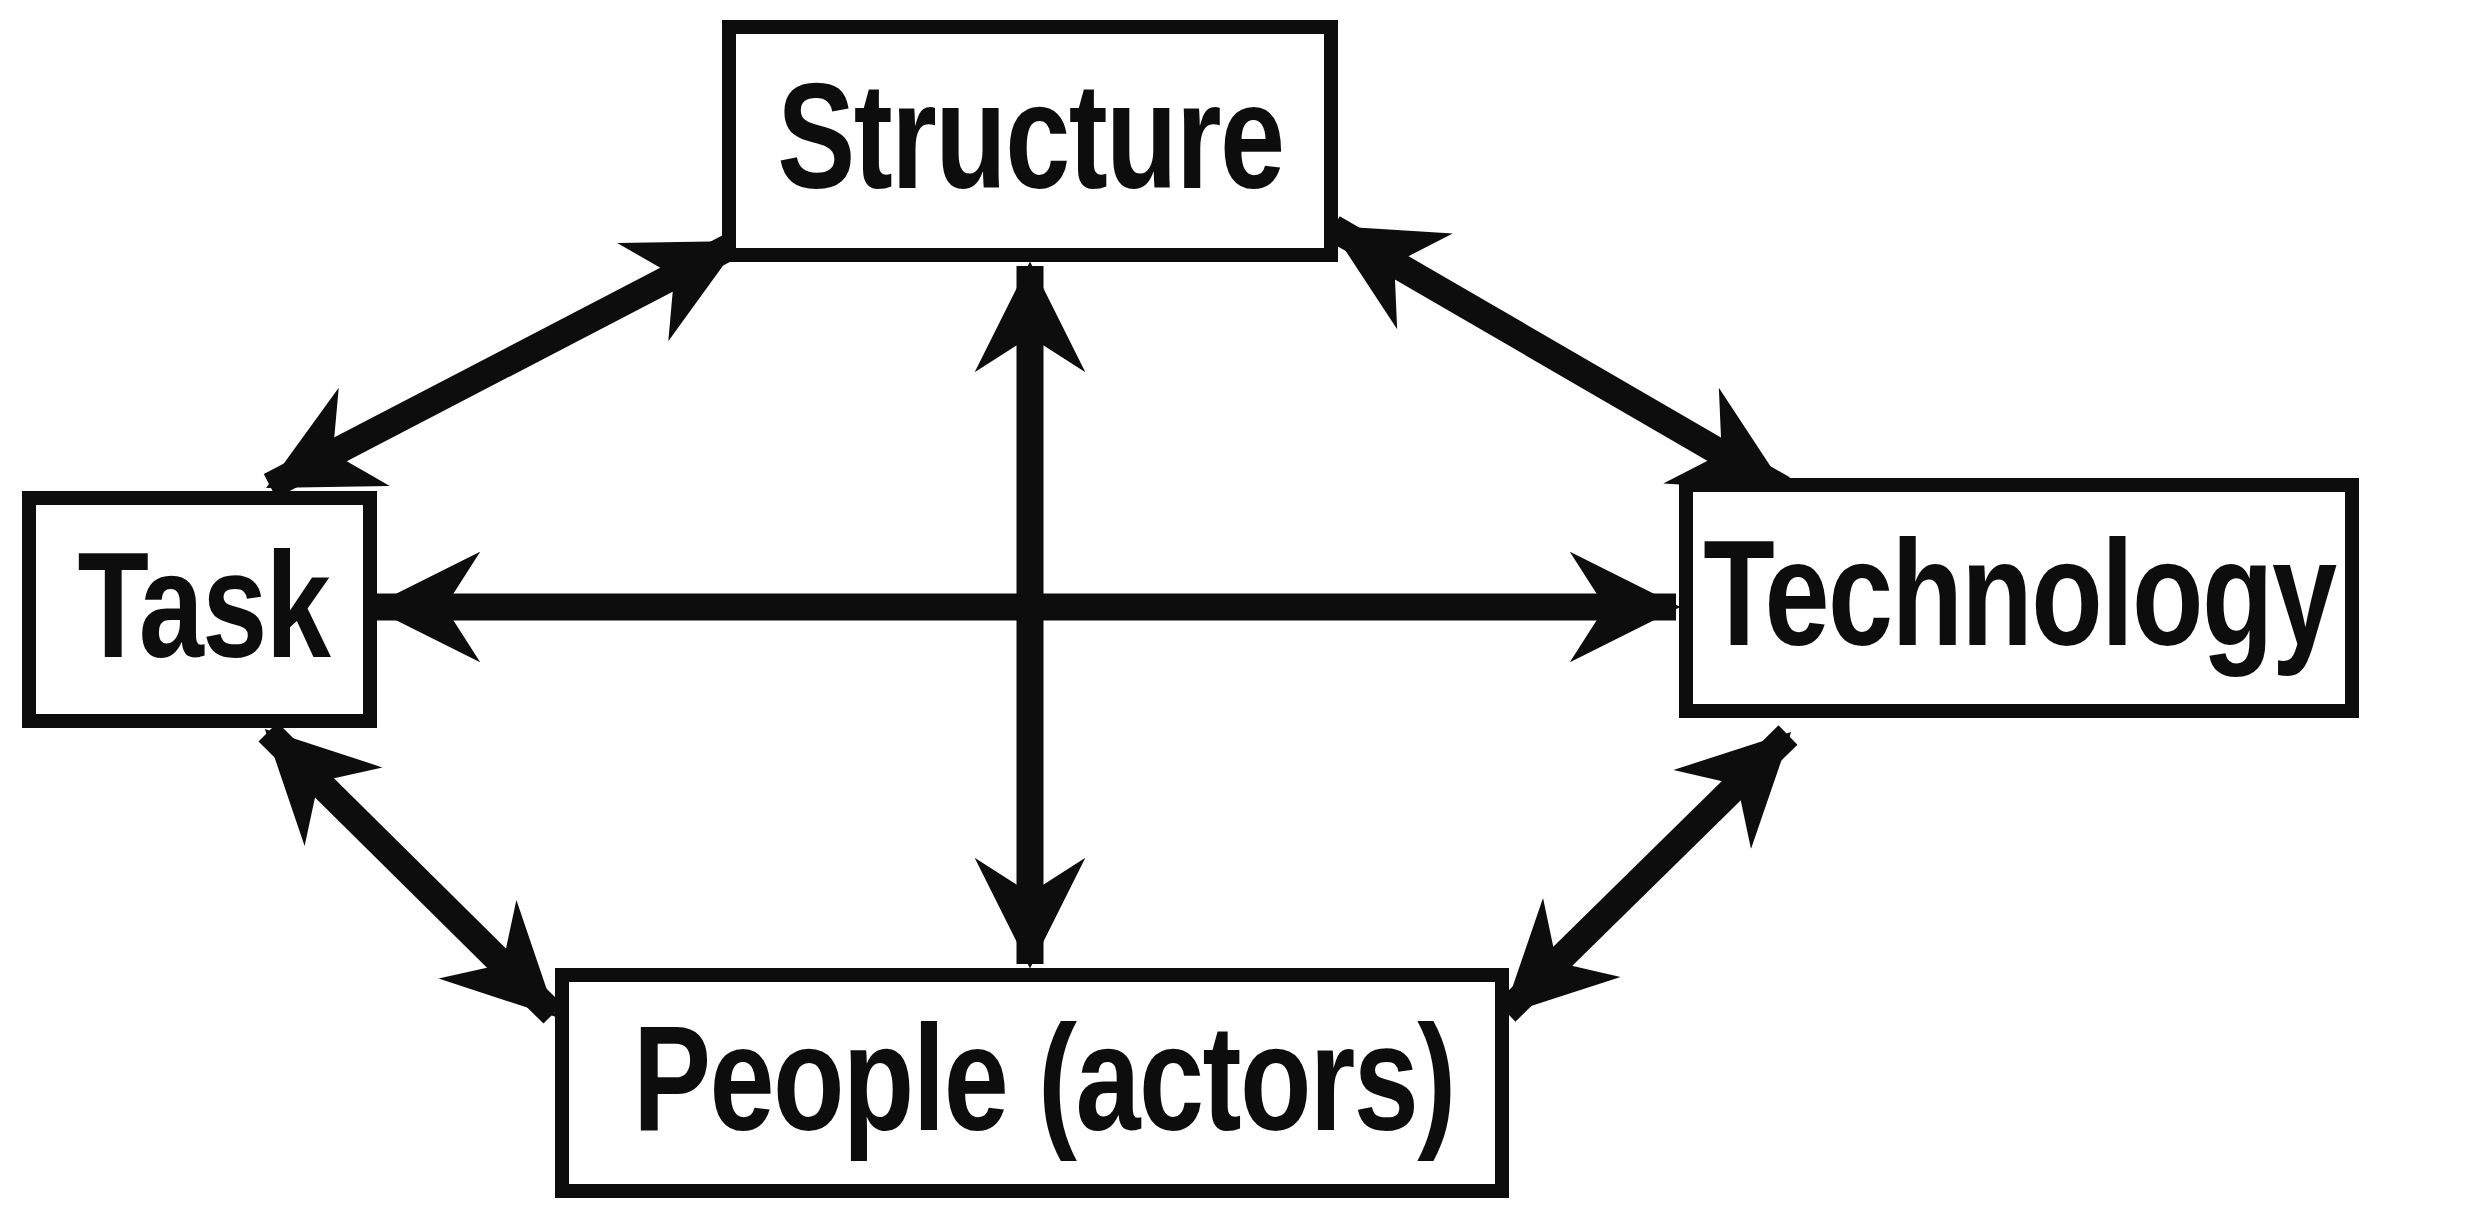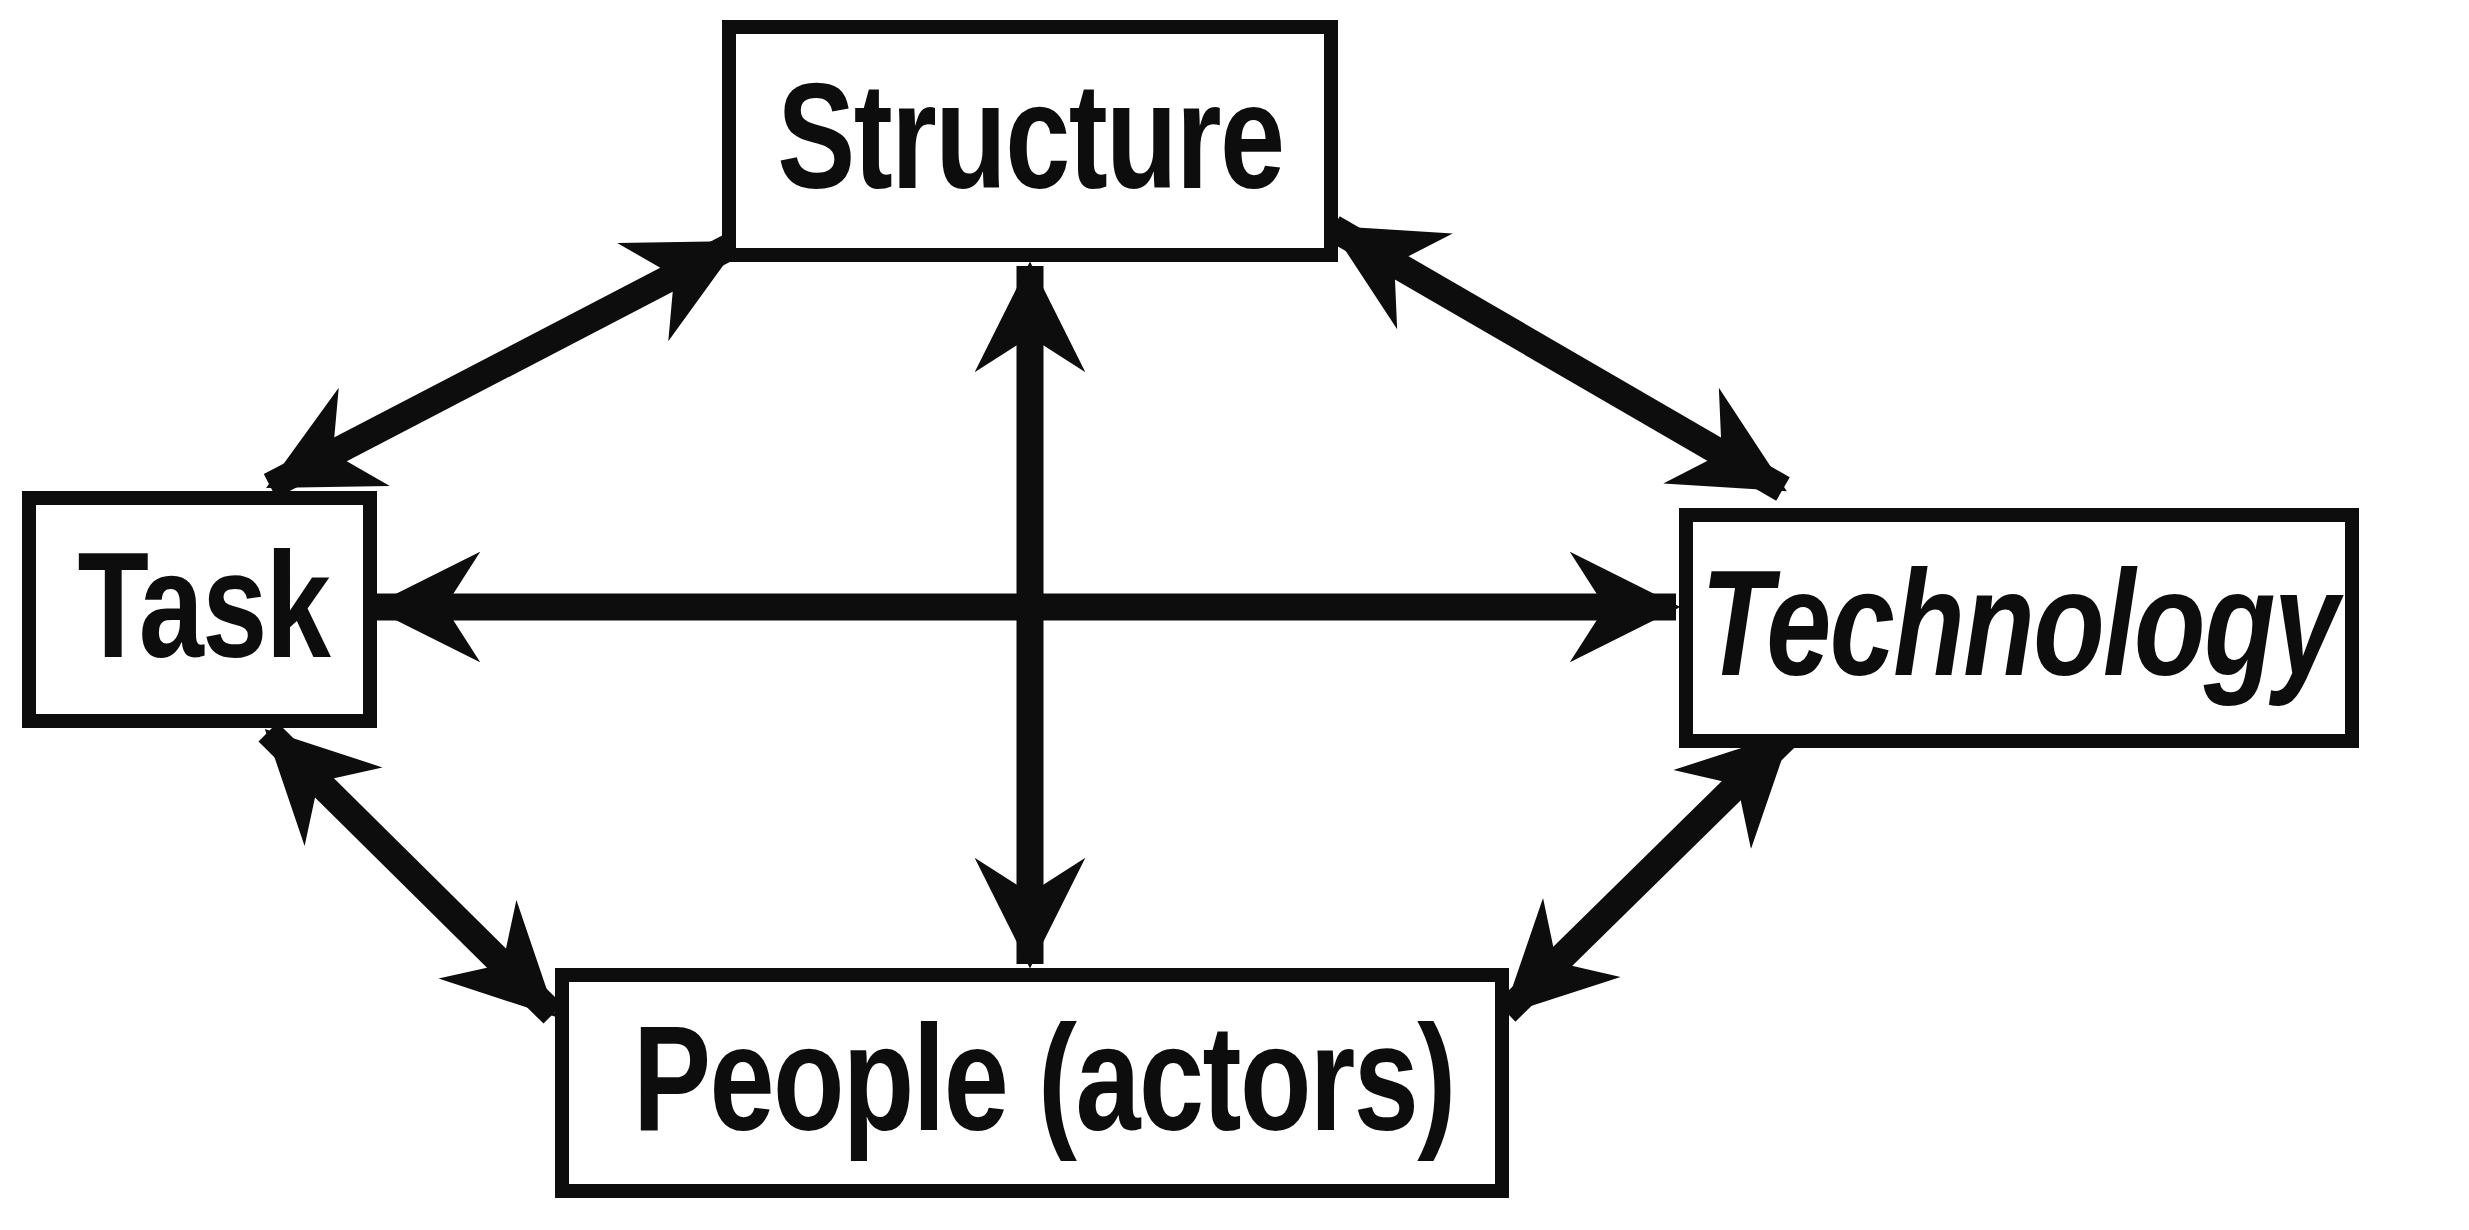--- a/index.html
+++ b/index.html
@@ -38,21 +38,21 @@
     line-height: 1;
     color: #0d0d0d;
     white-space: nowrap;
     letter-spacing: -2px;
     transform: scaleX(0.78);
     transform-origin: 50% 50%;
     padding-bottom: 10px; 
   }
   .node-structure  { left:  722px; top:  20px; width: 616px; height: 242px; }
   .node-task       { left:   22px; top: 491px; width: 355px; height: 237px; padding-left: 8px; }
-  .node-technology { left: 1679px; top: 508px; width: 680px; height: 240px; font-style: italic; }
+  .node-technology { left: 1679px; top: 478px; width: 680px; height: 240px; }
   .node-people     { left:  555px; top: 968px; width: 954px; height: 230px; padding-left: 23px; }
 </style>
 </head>
 <body>
 
 <div class="stage">
 
   <svg class="arrows" viewBox="0 0 2469 1230" xmlns="http://www.w3.org/2000/svg">
     <defs>
       <marker id="head" viewBox="0 0 10 10" refX="9.6" refY="5" markerWidth="4.4" markerHeight="4.1" markerUnits="strokeWidth" orient="auto-start-reverse">

